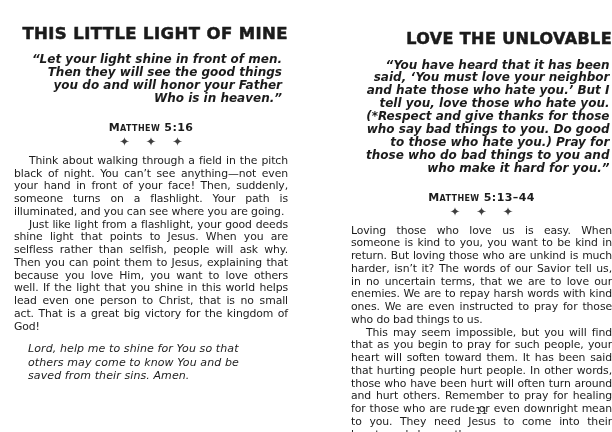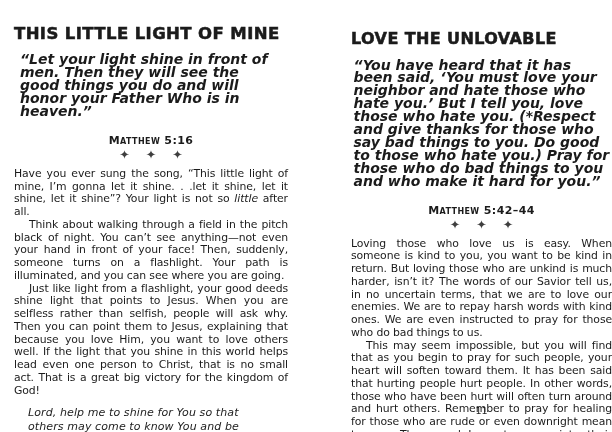--- a/index.html
+++ b/index.html
@@ -11,36 +11,36 @@
     overflow: hidden;
     font-family: "DejaVu Sans", "Liberation Sans", sans-serif;
     color: #1b1b1b;
     -webkit-font-smoothing: antialiased;
   }
   .page { position: absolute; top: 0; height: 432px; }
   .page-left  { left: 14px;  width: 274px; }
   .page-right { left: 351px; width: 261px; }
 
   .title {
-    text-align: left;
+    text-align: right;
     font-weight: bold;
     font-size: 16.5px;
     line-height: 1.05;
     letter-spacing: 0.4px;
     -webkit-text-stroke: 0.55px currentColor;
     white-space: nowrap;
   }
   .page-left  .title { margin-top: 25px; }
   .page-right .title { margin-top: 31px; font-size: 16px; }
 
   .quote {
     font-style: italic;
     font-weight: bold;
-    text-align: left;
-    font-size: 14px;
+    text-align: right;
+    font-size: 12px;
     line-height: 12.9px;
     margin: 7px auto 0 auto;
   }
   .page-left  .quote { width: 262px; }
   .page-right .quote { width: 256px; }
 
   .reference {
     text-align: center;
     font-weight: bold;
     font-variant: small-caps;
@@ -93,31 +93,30 @@
 </style>
 </head>
 <body style="background: rgb(255, 255, 255); color: rgb(27, 27, 27);">
 
 <section class="page page-left">
   <h1 class="title">THIS LITTLE LIGHT OF MINE</h1>
   <div class="quote">“Let your light shine in front of men. Then they will see the good things you do and will honor your Father Who is in heaven.”</div>
   <div class="reference">Matthew 5:16</div>
   <div class="stars" style="color: rgb(62, 62, 62);">✦ ✦ ✦</div>
   <div class="body-text">
-      <p><span>Have you ever sung the song, “This little light of mine, I’m gonna let it shine. . .let it shine, let it shine, let it shine”? Your light is not so </span><em>little</em><span> after all.</span></p>
       <p class="indent"><span>Think about walking through a field in the pitch black of night. You can’t see anything—not even your hand in front of your face! Then, suddenly, someone turns on a flashlight. Your path is illuminated, and you can see where you are going.</span></p>
       <p class="indent"><span>Just like light from a flashlight, your good deeds shine light that points to Jesus. When you are selfless rather than selfish, people will ask why. Then you can point them to Jesus, explaining that because you love Him, you want to love others well. If the light that you shine in this world helps lead even one person to Christ, that is no small act. That is a great big victory for the kingdom of God!</span></p>
     </div>
   <div class="prayer">Lord, help me to shine for You so that others may come to know You and be saved from their sins. Amen.</div>
 </section>
 
 <section class="page page-right">
   <h1 class="title">LOVE THE UNLOVABLE</h1>
   <div class="quote">“You have heard that it has been said, ‘You must love your neighbor and hate those who hate you.’ But I tell you, love those who hate you. (*Respect and give thanks for those who say bad things to you. Do good to those who hate you.) Pray for those who do bad things to you and who make it hard for you.”</div>
-  <div class="reference">Matthew 5:42–44</div>
+  <div class="reference">Matthew 5:13–44</div>
   <div class="stars" style="color: rgb(62, 62, 62);">✦ ✦ ✦</div>
   <div class="body-text">
       <p><span>Loving those who love us is easy. When someone is kind to you, you want to be kind in return. But loving those who are unkind is much harder, isn’t it? The words of our Savior tell us, in no uncertain terms, that we are to love our enemies. We are to repay harsh words with kind ones. We are even instructed to pray for those who do bad things to us.</span></p>
       <p class="indent"><span>This may seem impossible, but you will find that as you begin to pray for such people, your heart will soften toward them. It has been said that hurting people hurt people. In other words, those who have been hurt will often turn around and hurt others. Remember to pray for healing for those who are rude or even downright mean to you. They need Jesus to come into their hearts and change them.</span></p>
     </div>
   <div class="prayer">Lord, help me to pray for those who are unkind to me. Right now I lift up ____ to You, and I ask that You heal the hurt in this person’s heart. Amen.</div>
   <div class="page-number">11</div>
 </section>
 
 </body></html>

